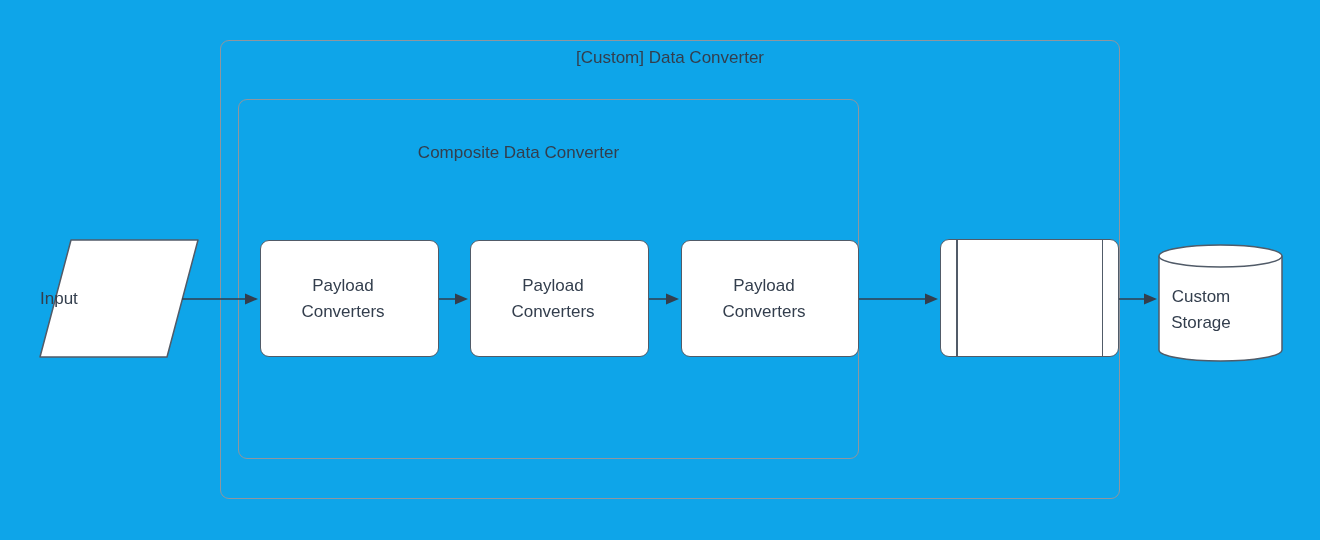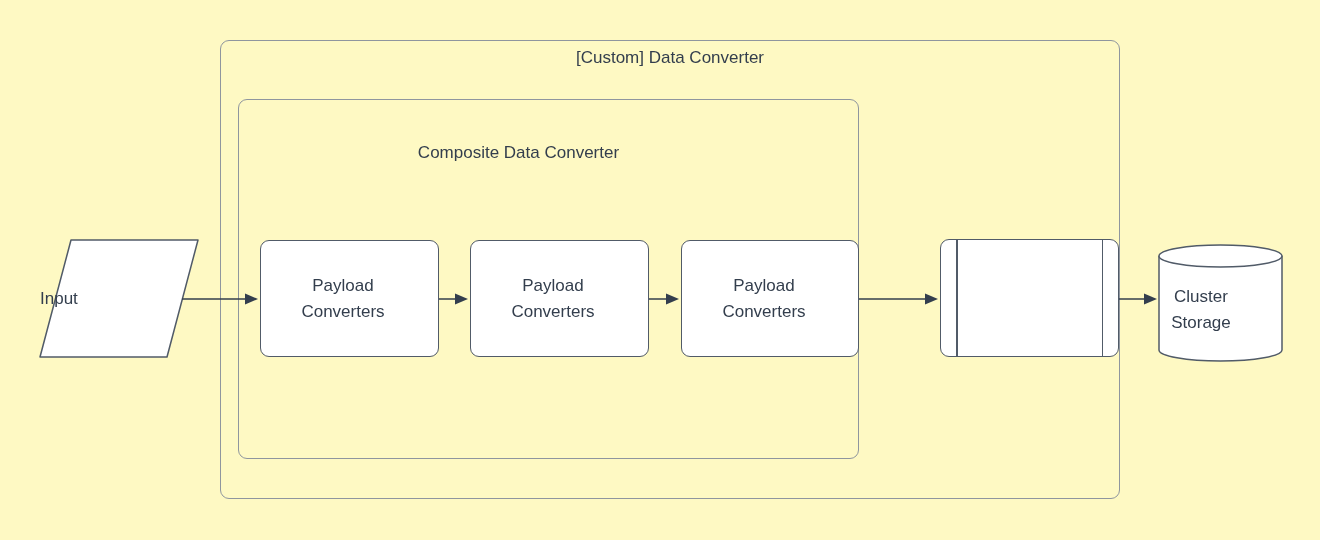--- a/index.html
+++ b/index.html
@@ -4,21 +4,21 @@
 <style>
   html, body {
     margin: 0;
     padding: 0;
     background: #ffffff;
   }
   .canvas {
     position: relative;
     width: 1320px;
     height: 540px;
-    background: #fef9c3;
+    background: #0ea5e9;
     font-family: "Liberation Sans", sans-serif;
     color: #333e4d;
     overflow: hidden;
   }
   .svg-layer {
     position: absolute;
     left: 0;
     top: 0;
     width: 1320px;
     height: 540px;
@@ -171,16 +171,16 @@
   <div class="node converter-box converter-3">
     <span class="node-label">Payload Converters</span>
   </div>
 
   <div class="node codec-box">
     <div class="codec-bar left"></div>
     <div class="codec-bar right"></div>
   </div>
 
   <div class="shape-label storage-label">
-    <span class="node-label">Cluster Storage</span>
+    <span class="node-label">Custom Storage</span>
   </div>
 
 </div>
 
 </body></html>

